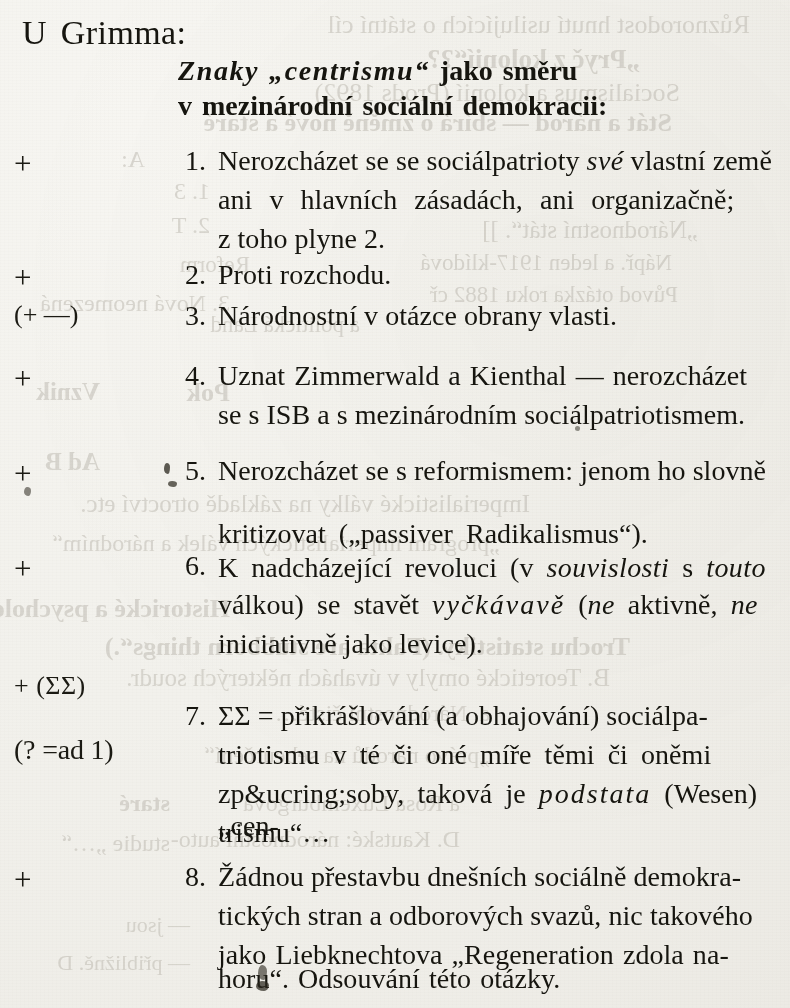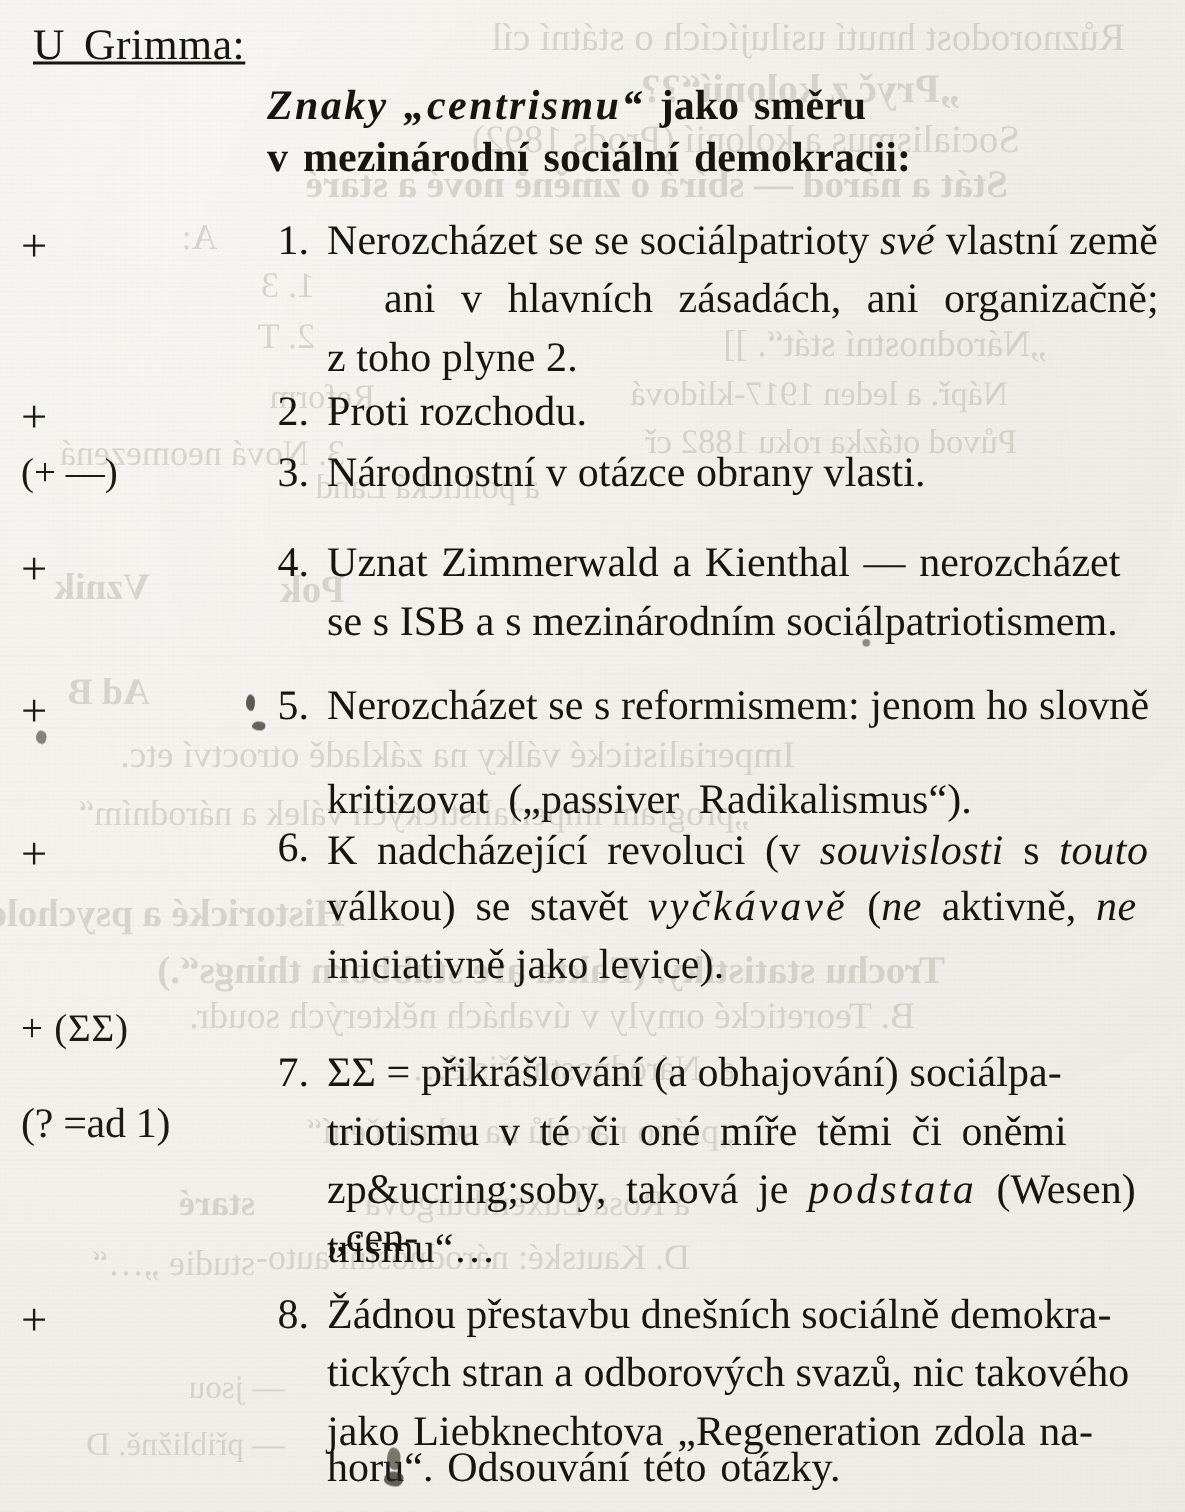--- a/index.html
+++ b/index.html
@@ -73,24 +73,23 @@
   .mark.plus        { font-size: 31px; }
   .mark.wide        { font-size: 26px; letter-spacing: 0; }
   .mark.sigma       { font-size: 26px; }
   .mark.ad          { font-size: 28px; letter-spacing: -.2px; }
 
   
   .hdr-grimma {
     position: absolute;
     left: 22px;
     top: 14px;
-    font-size: 29px;
+    font-size: 34px;
     letter-spacing: .4px;
     word-spacing: 5px;
-    text-decoration: underline;
   }
   .title-line {
     position: absolute;
     left: 178px;
     font-size: 28px;
     word-spacing: 3px;
     font-weight: bold;
   }
   .title-line .it {
     font-style: italic;
@@ -105,21 +104,21 @@
     width: 46px;
   }
   .txt {
     position: absolute;
     left: 218px;
     font-size: 28px;
     letter-spacing: .05px;
   }
   .txt.just { word-spacing: 2px; }
   .txt.just2 { word-spacing: 6px; }
-  .txt.just3 { word-spacing: 10px; margin-left: 38px; }
+  .txt.just3 { word-spacing: 10px; }
   .txt i { font-style: italic; letter-spacing: .4px; }
   .txt .sp { font-style: italic; letter-spacing: 2px; }
 
   
   .speck {
     position: absolute;
     z-index: 4;
     background: #2a271d;
     border-radius: 46% 54% 38% 62% / 55% 42% 58% 45%;
     opacity: .8;

